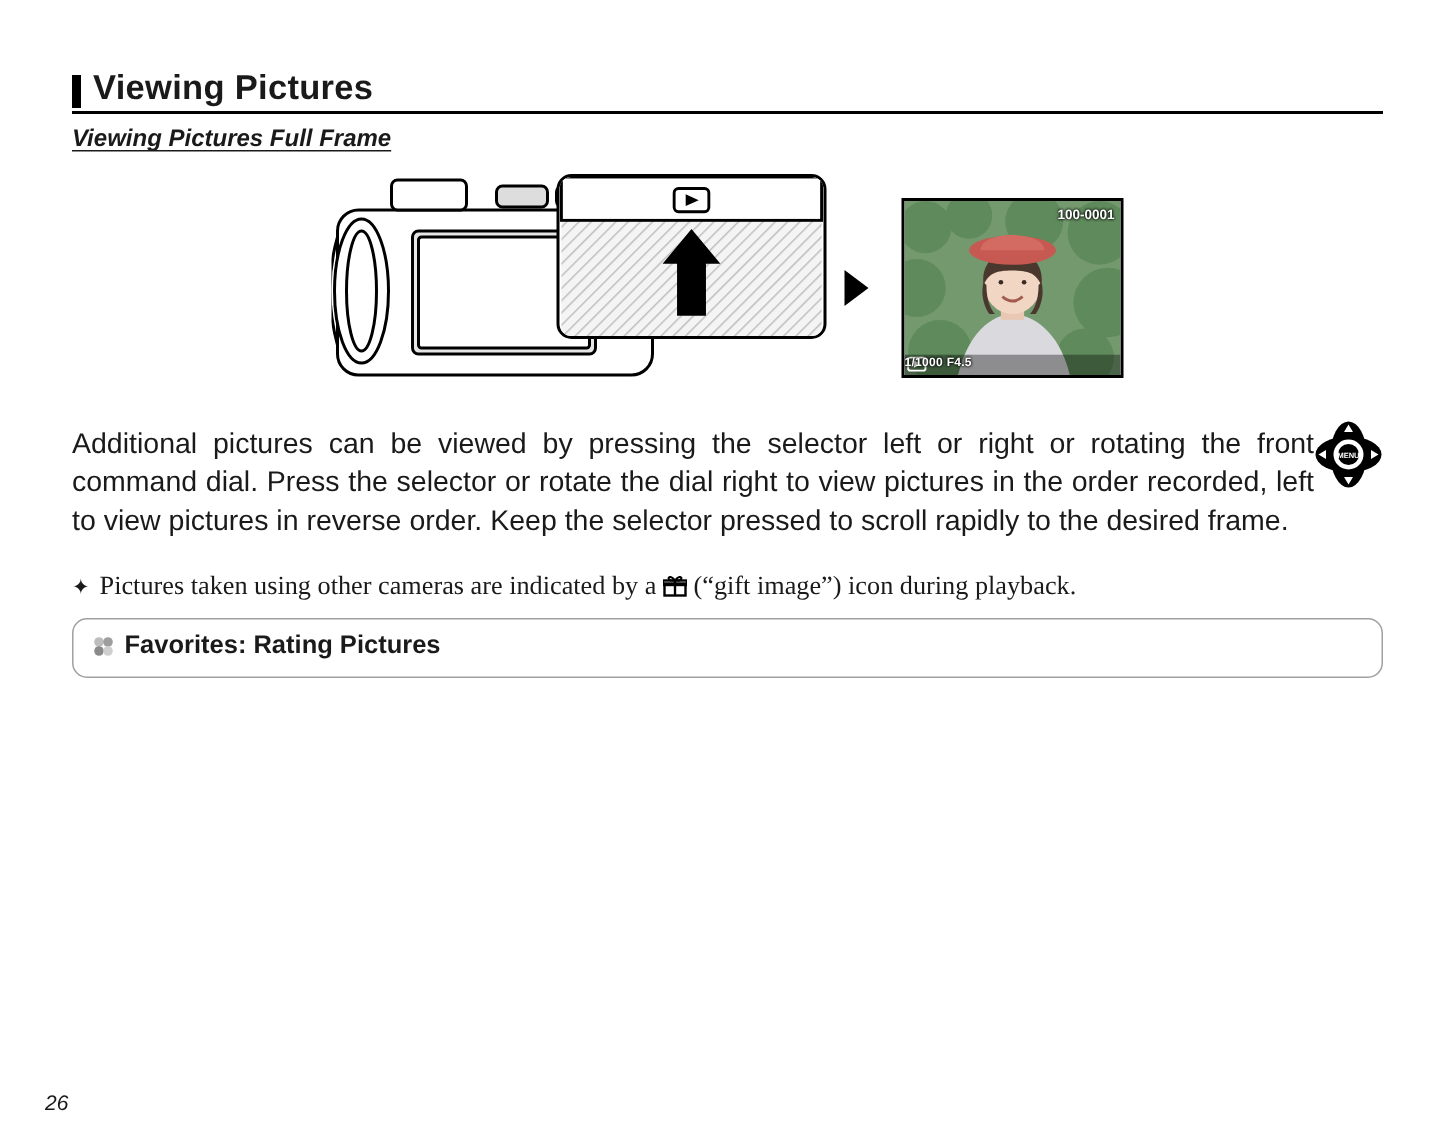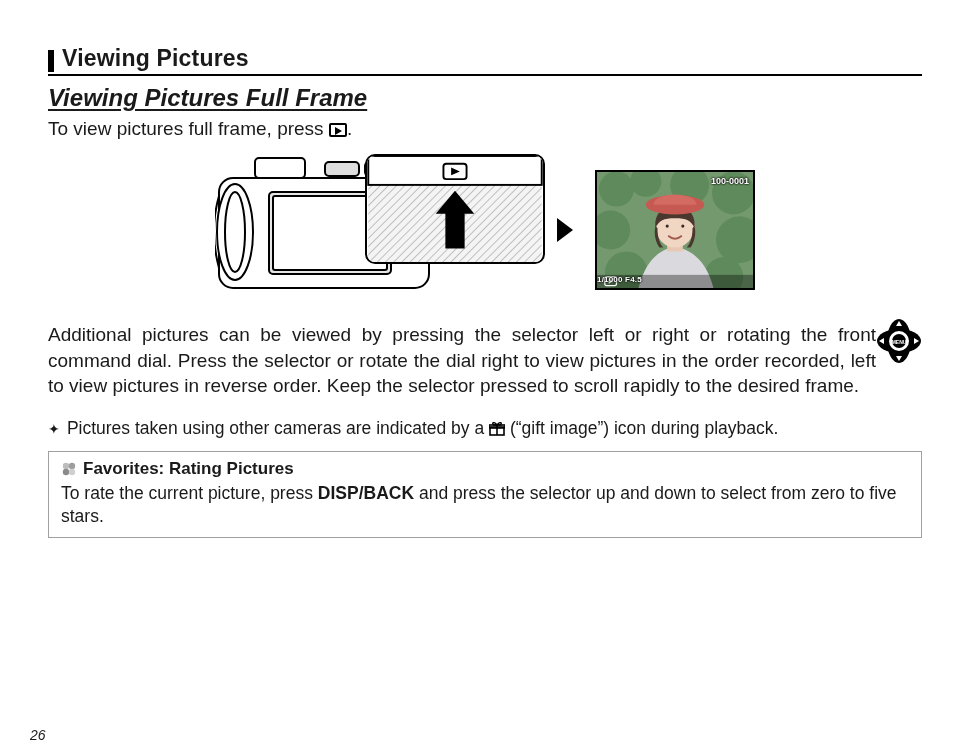--- a/index.html
+++ b/index.html
@@ -44,21 +44,21 @@
     margin-bottom: 2px;
   }
   .h1 {
     font-weight: 700;
     font-size: 23px;
     letter-spacing: 0.2px;
   }
   .h2 {
     font-weight: 700;
     font-style: italic;
-    font-size: 24px;
+    font-size: 16px;
     text-decoration: underline;
     text-underline-offset: 3px;
     margin: 4px 0 1px 0;
   }
   p.body {
     margin: 2px 0 10px 0;
     text-align: justify;
   }
   p.body2 {
     margin: 8px 0 10px 0;
@@ -119,21 +119,21 @@
   .insert svg { width: 100%; height: 100%; }
 
   .arrow-right {
     width: 0; height: 0;
     border-left: 16px solid #000;
     border-top: 12px solid transparent;
     border-bottom: 12px solid transparent;
   }
 
   .lcd {
-    width: 160px;
+    width: 148px;
     height: 120px;
     border: 2px solid #000;
     position: relative;
     background: #fff;
     overflow: hidden;
   }
   .lcd svg { display:block; width:100%; height:100%; }
   .lcd .overlay-tr {
     position: absolute;
     top: 3px; right: 4px;
@@ -165,31 +165,32 @@
     height: 46px;
     flex: 0 0 46px;
     margin-top: 4px;
   }
   .emblem svg { width:100%; height:100%; }
 
   
   .note {
     margin: 8px 0 10px 0;
     font-size: 17.5px;
+    font-family: Liberation Serif, serif;
   }
   .note .bullet-sym {
     display: inline-block;
     width: 14px;
     font-size: 14px;
   }
 
   
   .tip-box {
     border: 1px solid var(--box-border);
-    border-radius: 0;
+    border-radius: 10px;
     padding: 6px 12px 8px 12px;
     margin-top: 4px;
     font-size: 17.5px;
   }
   .tip-title {
     font-weight: 700;
     font-size: 17px;
     display: flex;
     align-items: center;
     gap: 6px;
@@ -214,23 +215,20 @@
 <div class="page">
 
   <div class="h1-row">
     <div class="h1-bar"></div>
     <div class="h1">Viewing Pictures</div>
   </div>
 
   <div class="h2">Viewing Pictures Full Frame</div>
 
 
-  <p class="body">
-    <span>To view pictures full frame, press </span><span class="icon-play"></span><span>.</span>
-  </p>
 
   <div class="fig-row">
 
     <div class="camera-wrap">
       <svg viewBox="0 0 320 148">
 
         <g stroke="#000" stroke-width="2" fill="#fff">
           <rect x="4" y="22" width="210" height="110" rx="14"></rect>
           <rect x="40" y="2" width="50" height="20" rx="4"></rect>
 
@@ -372,19 +370,16 @@
       <span class="clover">
         <svg viewBox="0 0 16 16">
           <circle cx="5" cy="5" r="3.2" fill="#bdbdbd"></circle>
           <circle cx="11" cy="5" r="3.2" fill="#9e9e9e"></circle>
           <circle cx="5" cy="11" r="3.2" fill="#8a8a8a"></circle>
           <circle cx="11" cy="11" r="3.2" fill="#cfcfcf"></circle>
         </svg>
       </span>
       <span>Favorites: Rating Pictures</span>
     </div>
-    <div>
-      <span>To rate the current picture, press </span><strong>DISP/BACK</strong><span> and press the selector up and down to select from zero to five stars.</span>
-    </div>
   </div>
 
   <div class="page-num">26</div>
 </div>
 
 </body></html>

